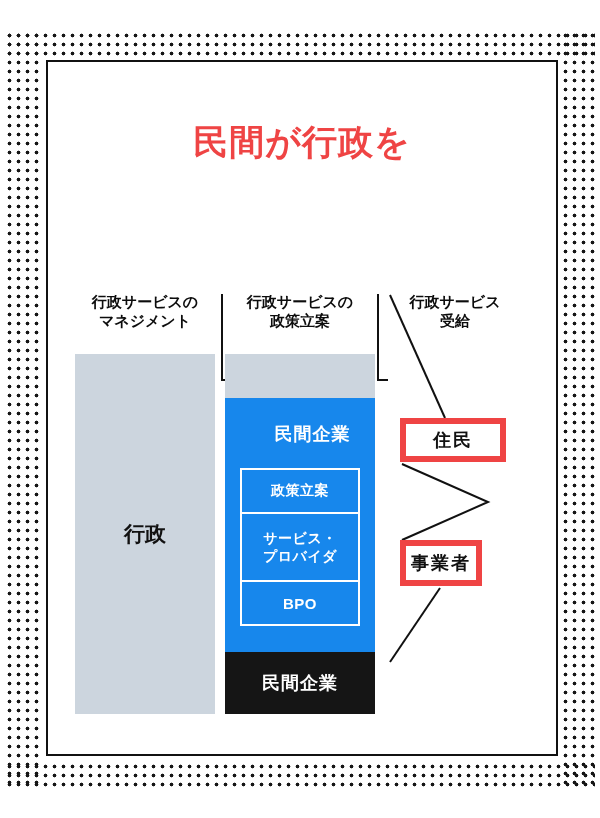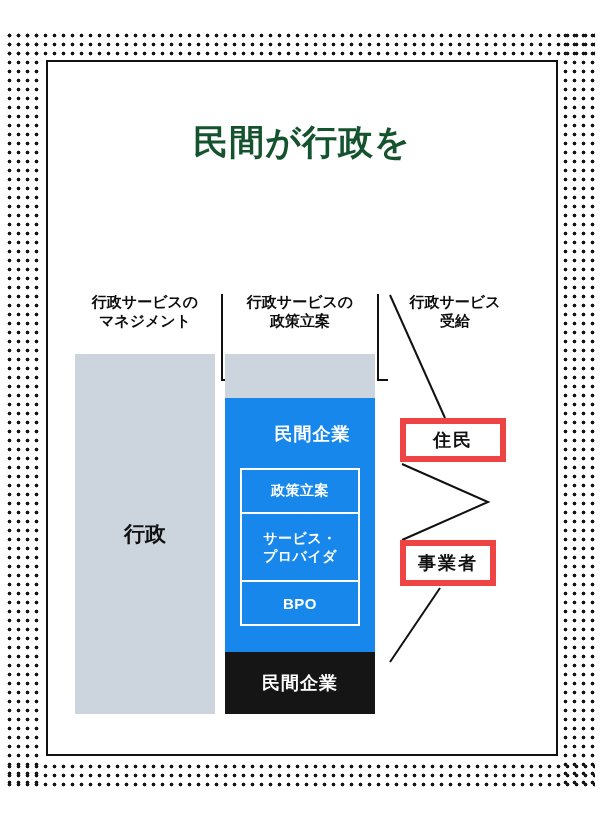--- a/index.html
+++ b/index.html
@@ -20,21 +20,21 @@
   .dots-right{left:561px;top:31px;width:34px;height:756px;}
 
   
   .page{
     position:absolute;left:46px;top:60px;width:508px;height:692px;
     background:#fff;border:2px solid #111;box-sizing:content-box;
   }
 
   .title{
     position:absolute;left:0;right:0;top:56px;text-align:center;
-    font-size:35px;font-weight:700;line-height:47px;letter-spacing:1px;color:#14532d;
+    font-size:35px;font-weight:700;line-height:47px;letter-spacing:1px;color:#ef4444;
   }
 
   .col-header{
     position:absolute;top:230px;font-size:15px;font-weight:700;
     line-height:19px;text-align:center;color:#0c0c0c;
   }
   .h1{left:27px;width:140px;}
   .h2{left:177px;width:150px;}
   .h3{left:337px;width:140px;}
 
@@ -69,21 +69,21 @@
     display:flex;align-items:center;justify-content:center;color:#fff;
     font-size:18px;font-weight:700;letter-spacing:1px;
   }
 
   .white-box{
     position:absolute;box-sizing:border-box;border:6px solid #ef4444;background:#fff;
     display:flex;align-items:center;justify-content:center;
     font-size:18px;font-weight:600;color:#111;letter-spacing:2px;
   }
   .jumin{left:352px;top:356px;width:106px;height:44px;}
-  .jigyo{left:352px;top:478px;width:96px;height:46px;}
+  .jigyo{left:352px;top:478px;width:82px;height:46px;}
 
   .lines{
     position:absolute;left:0;top:0;width:508px;height:692px;pointer-events:none;
   }
   .lines polyline,.lines line{fill:none;stroke:#111;stroke-width:2;}
 </style>
 </head>
 <body>
 
 <div class="dots dots-top"></div>

